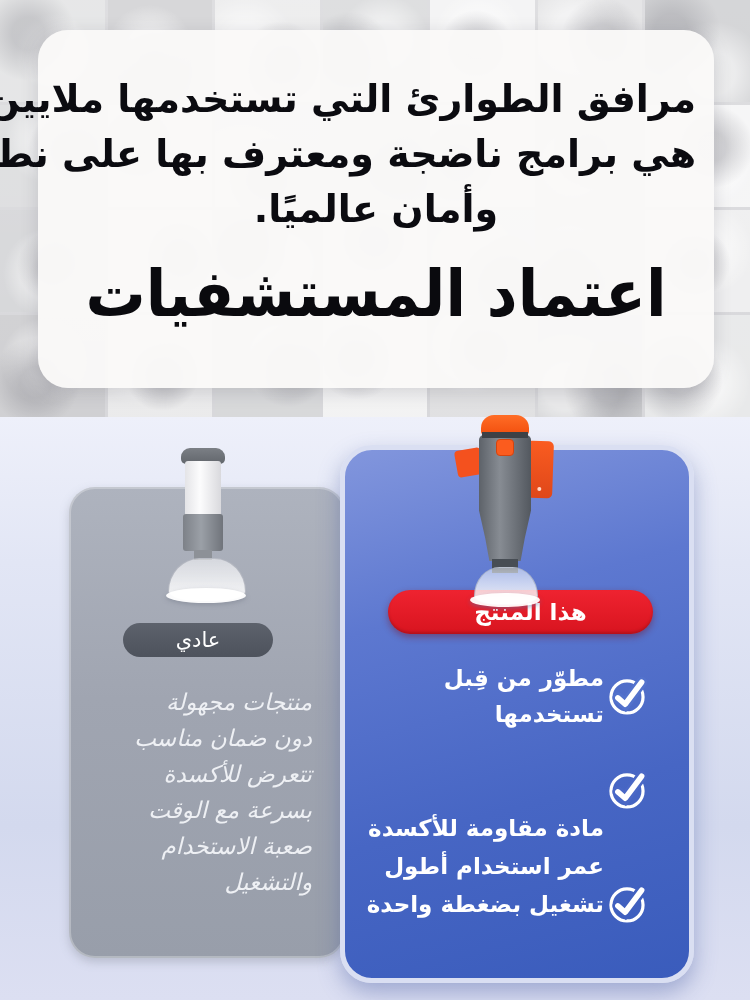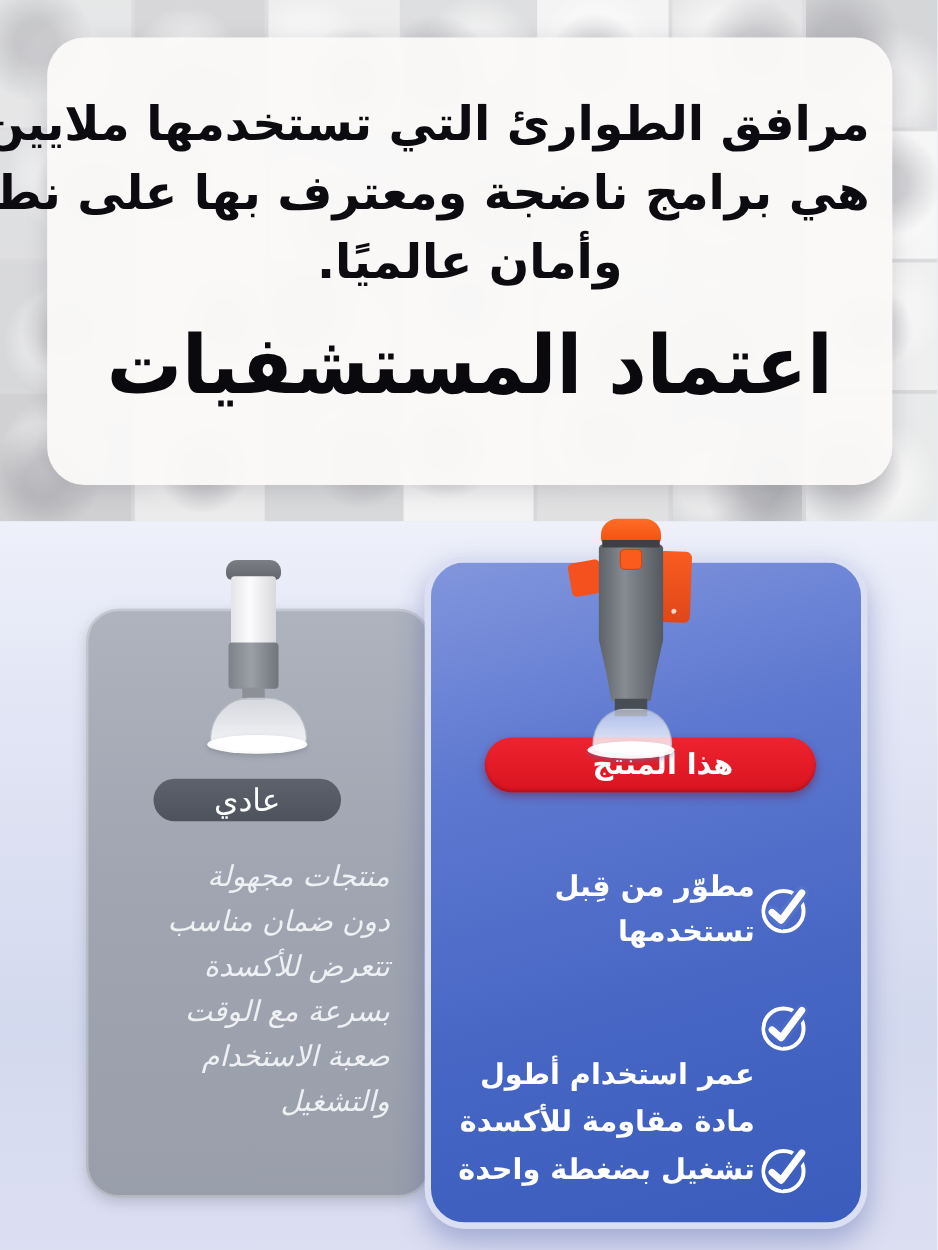--- a/index.html
+++ b/index.html
@@ -49,36 +49,36 @@
     position:absolute;left:340px;top:445px;width:354px;height:538px;z-index:2;
     background:linear-gradient(165deg,#8296dd 0%,#5d78d0 30%,#4766c4 65%,#3a5cbc 100%);
     border:5px solid #dadff2;border-radius:32px;box-sizing:border-box;
     box-shadow:0 10px 22px rgba(70,90,160,.40);
   }
   
   .badge{position:absolute;display:flex;align-items:center;justify-content:center;
     color:#fff;z-index:4;}
   .badge-gray{
     left:123px;top:623px;width:150px;height:34px;border-radius:18px;
-    background:linear-gradient(180deg,#5d626c,#4d525c);font-size:25px;
+    background:linear-gradient(180deg,#5d626c,#4d525c);font-size:21px;
   }
   .badge-red{
     left:388px;top:590px;width:245px;height:44px;border-radius:23px;
     background:linear-gradient(180deg,#ef2330,#d8141f);
     box-shadow:0 3px 7px rgba(120,15,30,.45), inset 0 -2px 3px rgba(0,0,0,.18);
     font-size:23px;font-weight:bold;padding-left:20px;
   }
   
   .normal-list{
     position:absolute;left:84px;top:684px;width:228px;z-index:4;
     color:#eef0f4;font-size:23px;line-height:36px;text-align:right;font-style:italic;
   }
   
   .features{
-    position:absolute;left:360px;top:692px;width:290px;z-index:4;
+    position:absolute;left:360px;top:660px;width:290px;z-index:4;
     display:flex;flex-direction:column;row-gap:2px;
     color:#ffffff;font-size:23px;line-height:36px;font-weight:bold;
   }
   .feat{display:flex;align-items:center;}
   .fi{width:46px;min-width:46px;height:36px;display:flex;align-items:center;justify-content:center;}
   .feat-text{flex:1;text-align:right;}
   
   .p-left{position:absolute;left:166px;top:448px;width:80px;height:162px;z-index:5;}
   .pl-cap{position:absolute;left:15px;top:0;width:44px;height:16px;background:linear-gradient(180deg,#7b7f85,#62666c);border-radius:9px 9px 5px 5px;}
   .pl-body{position:absolute;left:19px;top:13px;width:36px;height:55px;background:linear-gradient(90deg,#e4e4e7,#fcfcfd 42%,#d9d9dd);border-radius:3px;}
@@ -215,27 +215,27 @@
         <svg width="44" height="44" viewBox="0 0 48 48">
             <circle cx="24" cy="25" r="17.5" fill="none" stroke="#ffffff" stroke-width="3.5"></circle>
             <path d="M14 26 L22 33 L40 9" fill="none" stroke="#4a68c6" stroke-width="12" stroke-linecap="round"></path>
             <path d="M14 26 L22 33 L40 9" fill="none" stroke="#ffffff" stroke-width="6" stroke-linecap="round" stroke-linejoin="round"></path>
           </svg>
       </span>
     </div>
     <div class="feat">
       <span class="fi"></span>
       <div class="feat-text">
+        <div>مادة مقاومة للأكسدة</div>
+      </div>
+    </div>
+    <div class="feat">
+      <span class="fi"></span>
+      <div class="feat-text">
         <div>عمر استخدام أطول</div>
-      </div>
-    </div>
-    <div class="feat">
-      <span class="fi"></span>
-      <div class="feat-text">
-        <div>مادة مقاومة للأكسدة</div>
       </div>
     </div>
     <div class="feat">
       <span class="fi">
         <svg width="44" height="44" viewBox="0 0 48 48">
             <circle cx="24" cy="25" r="17.5" fill="none" stroke="#ffffff" stroke-width="3.5"></circle>
             <path d="M14 26 L22 33 L40 9" fill="none" stroke="#4060bf" stroke-width="12" stroke-linecap="round"></path>
             <path d="M14 26 L22 33 L40 9" fill="none" stroke="#ffffff" stroke-width="6" stroke-linecap="round" stroke-linejoin="round"></path>
           </svg>
       </span>

